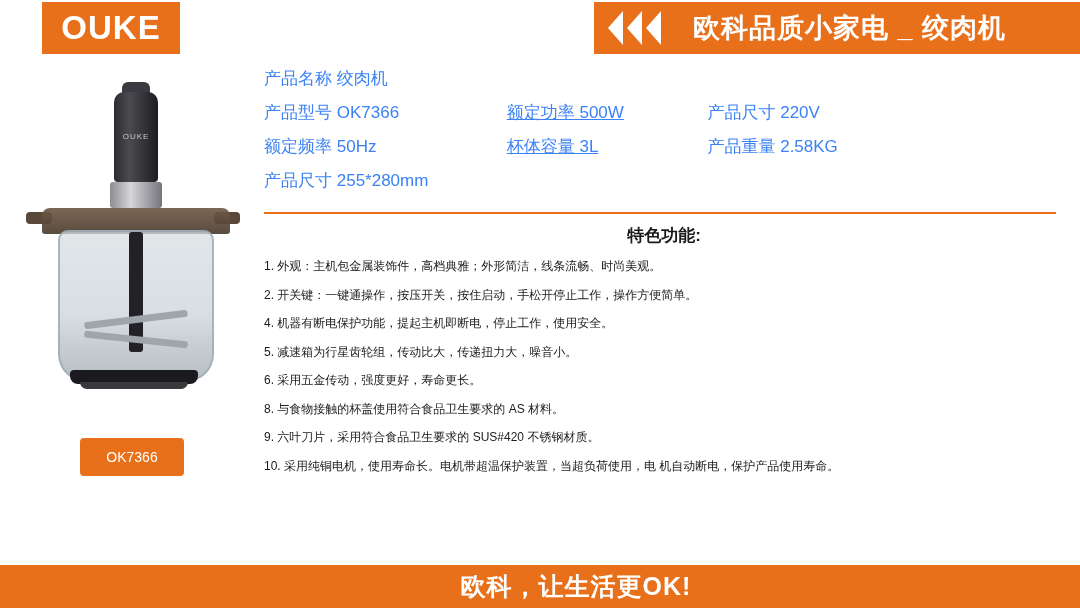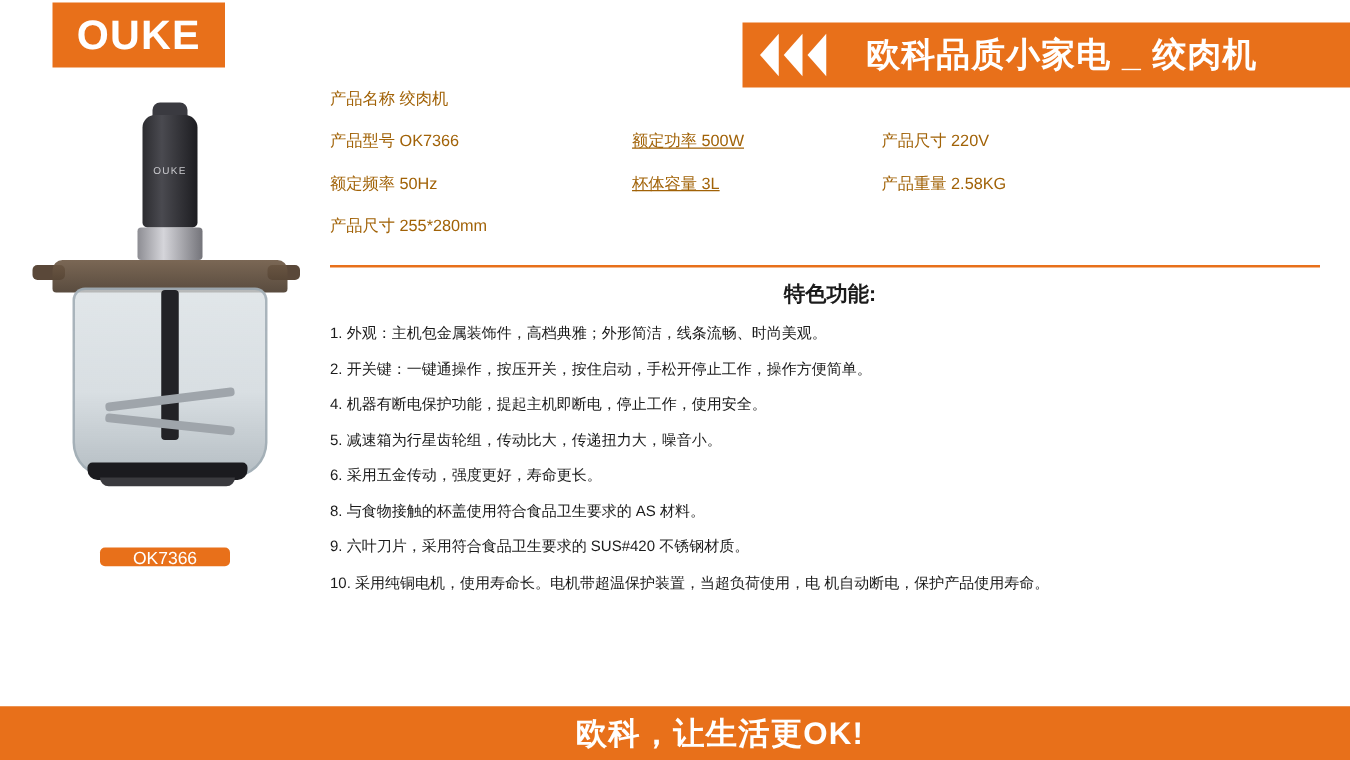--- a/index.html
+++ b/index.html
@@ -41,21 +41,21 @@
   }
   .logo-text {
     color: #ffffff;
     font-size: 33px;
     font-weight: bold;
     letter-spacing: 1px;
     font-family: "Liberation Sans", sans-serif;
   }
   .header-banner {
     position: absolute;
-    top: 18px;
+    top: 2px;
     left: 594px;
     width: 486px;
     height: 52px;
     background: #e8701a;
     display: flex;
     align-items: center;
   }
   .chevrons {
     display: flex;
     align-items: center;
@@ -175,38 +175,38 @@
     left: 62px; top: 312px;
     width: 108px; height: 7px;
     background: #3a3a3e;
     border-radius: 0 0 9px 9px;
   }
   .model-badge {
     position: absolute;
     left: 62px;
     top: 368px;
     width: 104px;
-    height: 15px;
+    height: 38px;
     background: #e8701a;
     border-radius: 4px;
     color: #ffffff;
     font-size: 14px;
     display: flex;
     align-items: center;
     justify-content: center;
   }
 
   
   .specs {
     position: absolute;
     top: 62px;
     left: 264px;
     width: 800px;
-    color: #a16207;
-    font-size: 13px;
+    color: #3b82f6;
+    font-size: 17px;
     line-height: 34px;
   }
   .spec-row {
     display: block;
     white-space: nowrap;
   }
   .spec-cell { display: inline-block; }
   .sc-1 { width: 238px; }
   .sc-2 { width: 196px; text-decoration: underline; }
 

